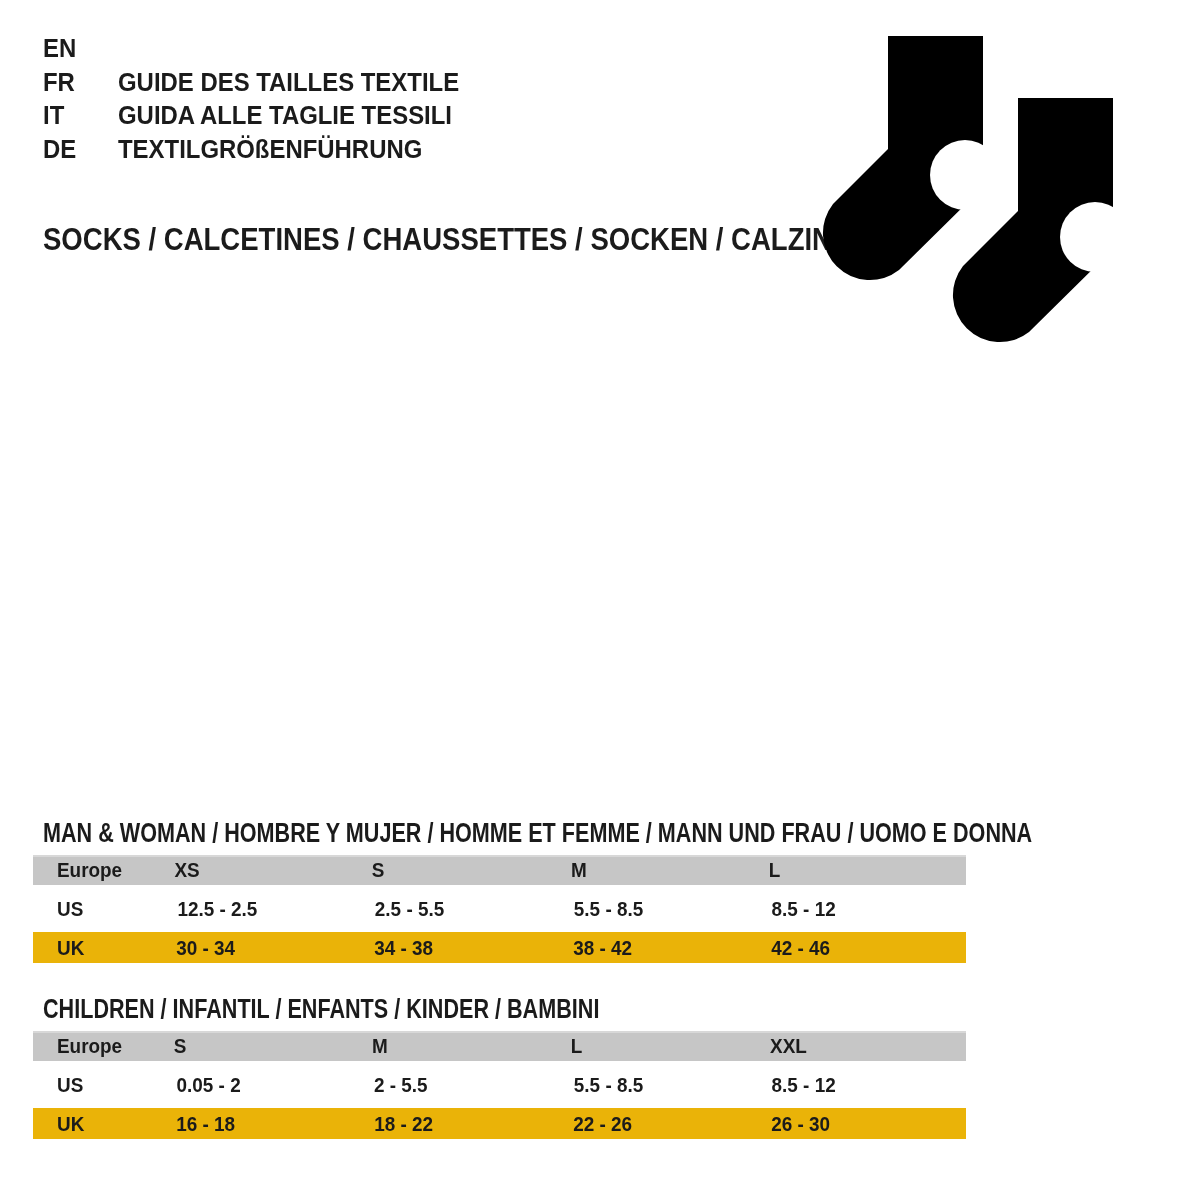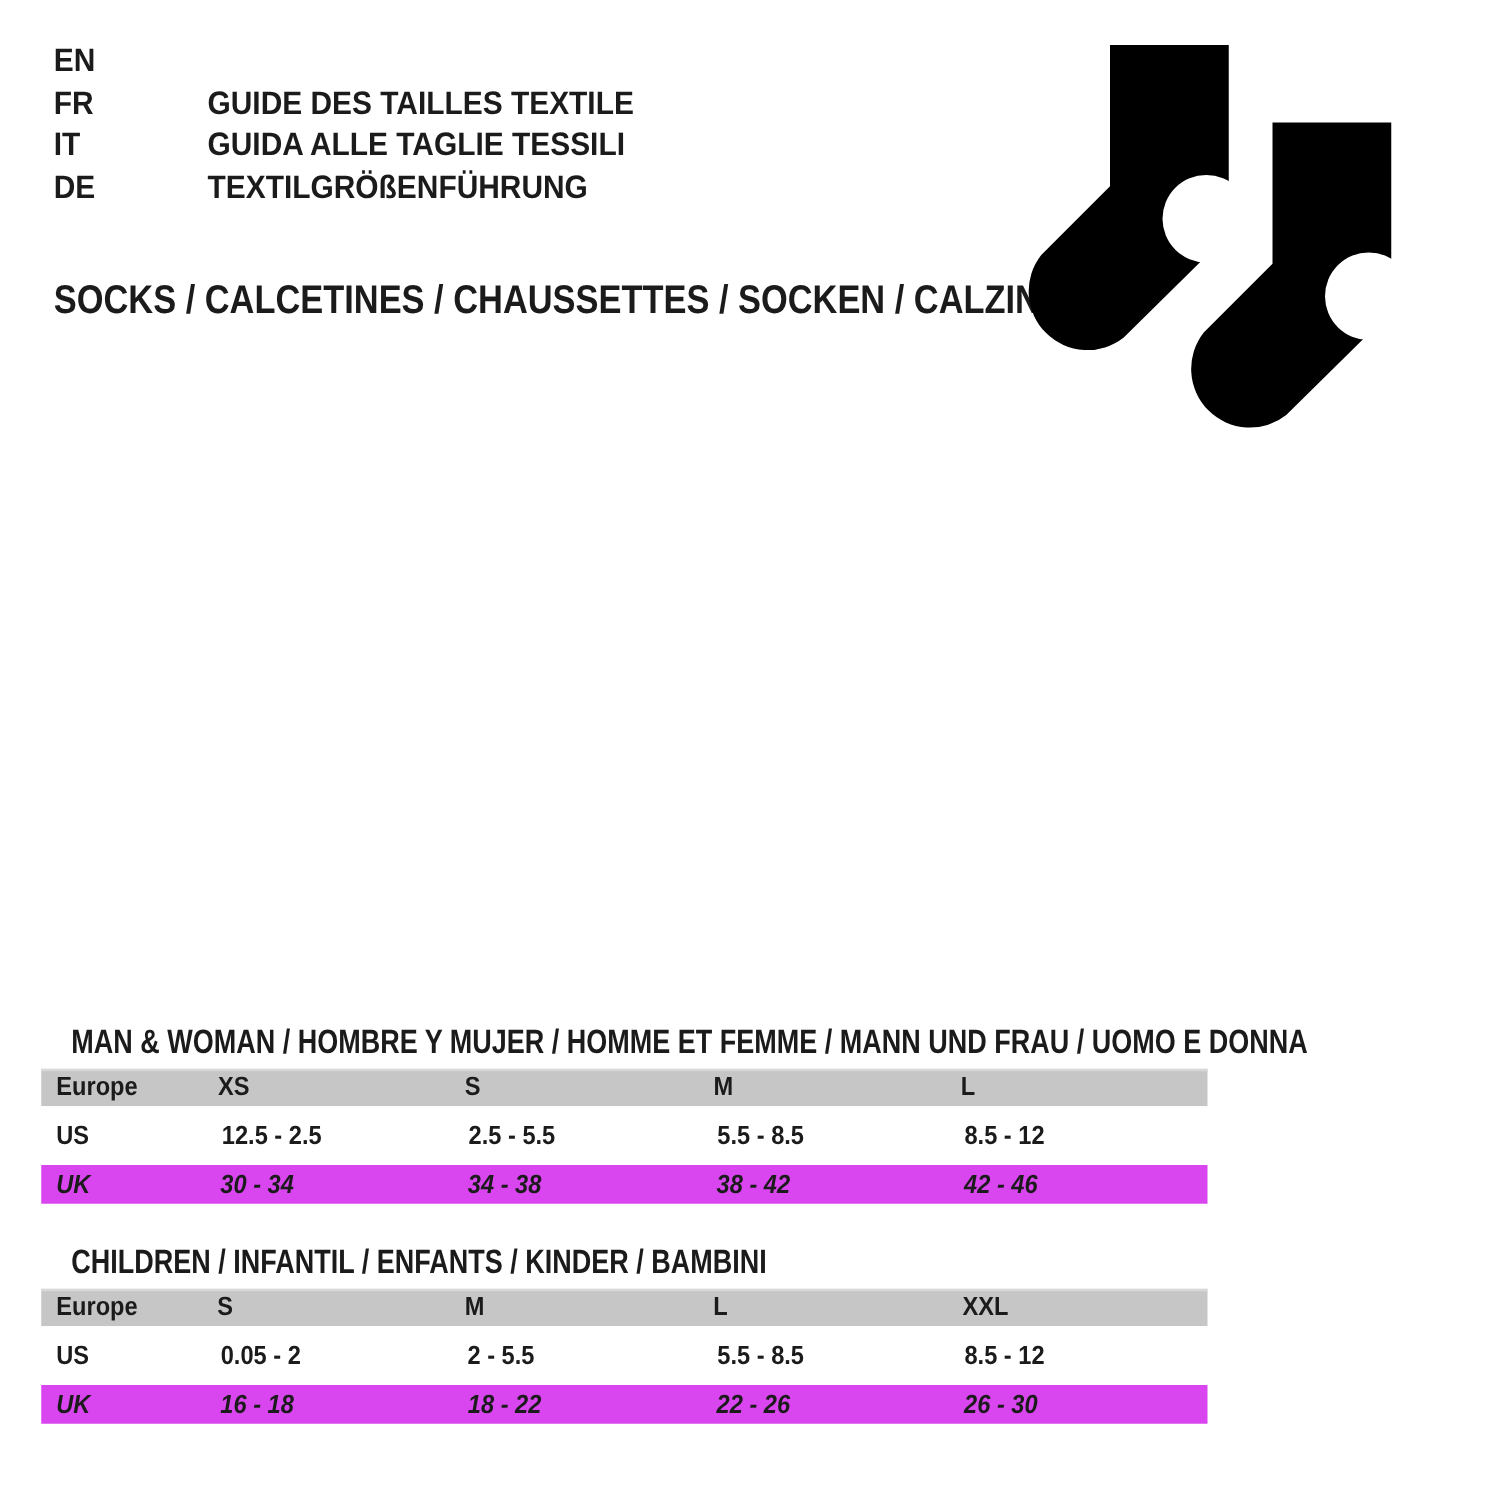--- a/index.html
+++ b/index.html
@@ -30,21 +30,20 @@
     position: absolute;
     left: 43px;
     top: 32px;
   }
   .lang-row {
     display: flex;
     height: 33.5px;
     line-height: 33.5px;
     font-size: 26px;
     font-weight: 700;
-    gap: 48px;
   }
   .lang-code { width: 75px; }
 
   
   .socks-line {
     position: absolute;
     left: 43px;
     top: 222px;
     font-size: 32px;
     font-weight: 700;
@@ -62,48 +61,48 @@
 
   
   .table-group {
     position: absolute;
     left: 33px;
     width: 933px;
   }
   .tg-1 { top: 818px; }
   .tg-2 { top: 994px; }
   .table-title {
-    margin-left: 24px;
+    margin-left: 10px;
     font-size: 27px;
     font-weight: 700;
     line-height: 31px;
   }
   .size-table {
     margin-top: 6px;
     width: 933px;
     font-size: 21px;
     font-weight: 700;
   }
   .t-row { display: flex; align-items: center; }
   .t-head {
     height: 30px;
     background: #c6c6c6;
     box-shadow: inset 0 2px 0 #d8d8d8;
   }
   .t-us { height: 47px; background: #ffffff; }
-  .t-uk { height: 31px; background: #d946ef; font-style: italic; }
+  .t-uk { height: 31px; background: #eab308; }
   .t-cell {
     flex: 1 1 0;
     text-align: left;
     overflow: visible;
   }
   .t-cell.c1 {
     flex: 0 0 140px;
     text-align: left;
-    padding-left: 12px;
+    padding-left: 24px;
     box-sizing: border-box;
   }
 </style>
 </head>
 <body>
 
 <div class="page">
 
   <div class="lang-block">
     <div class="lang-row">

